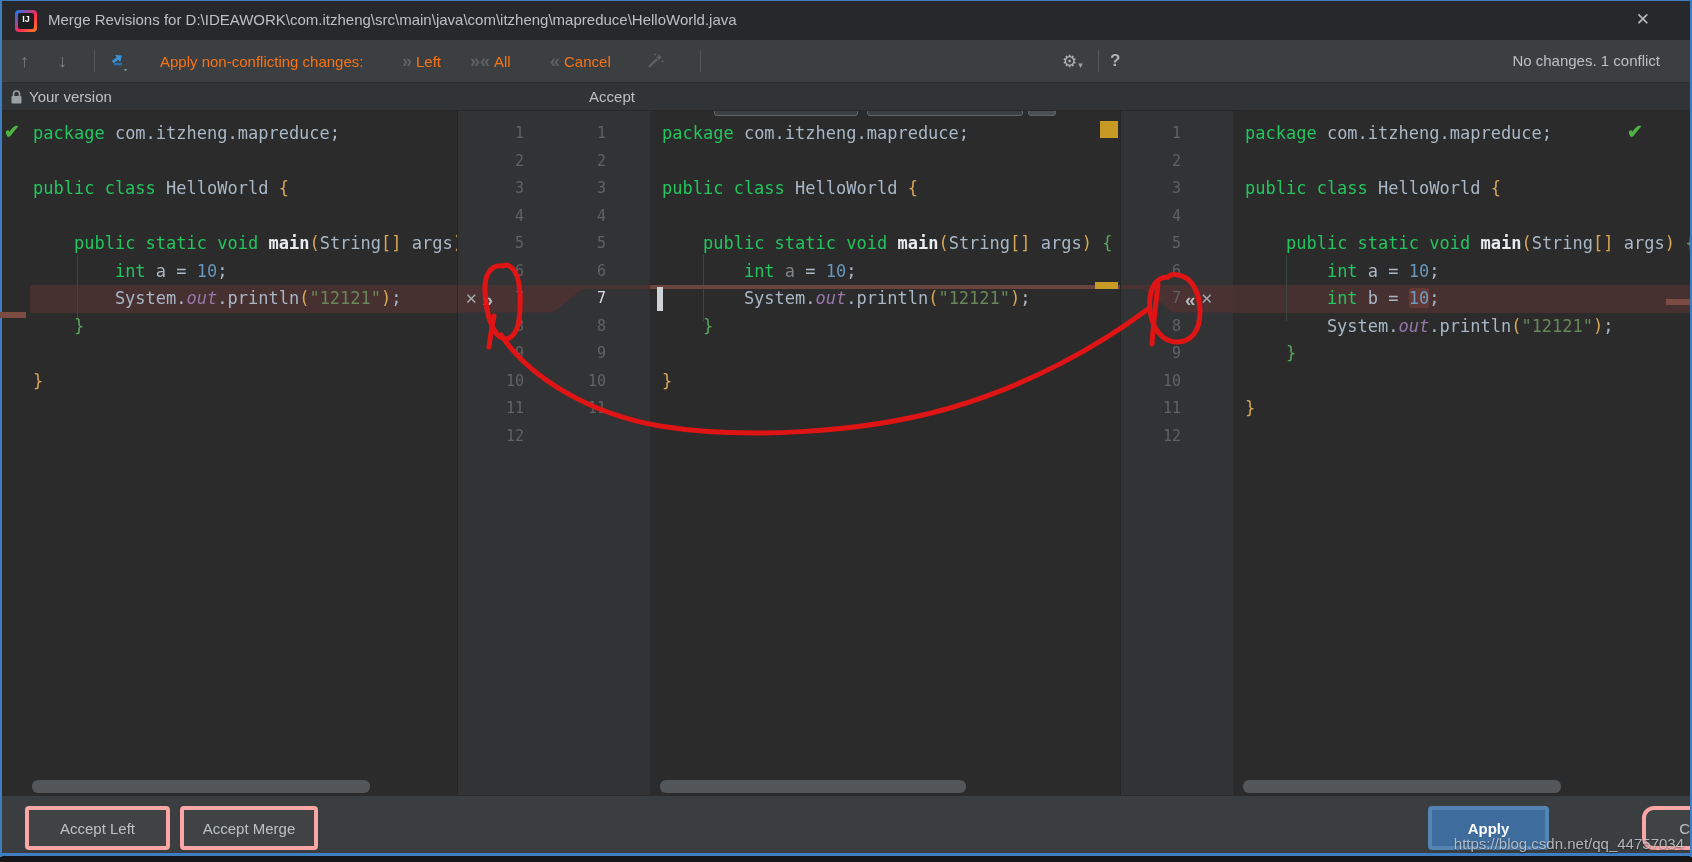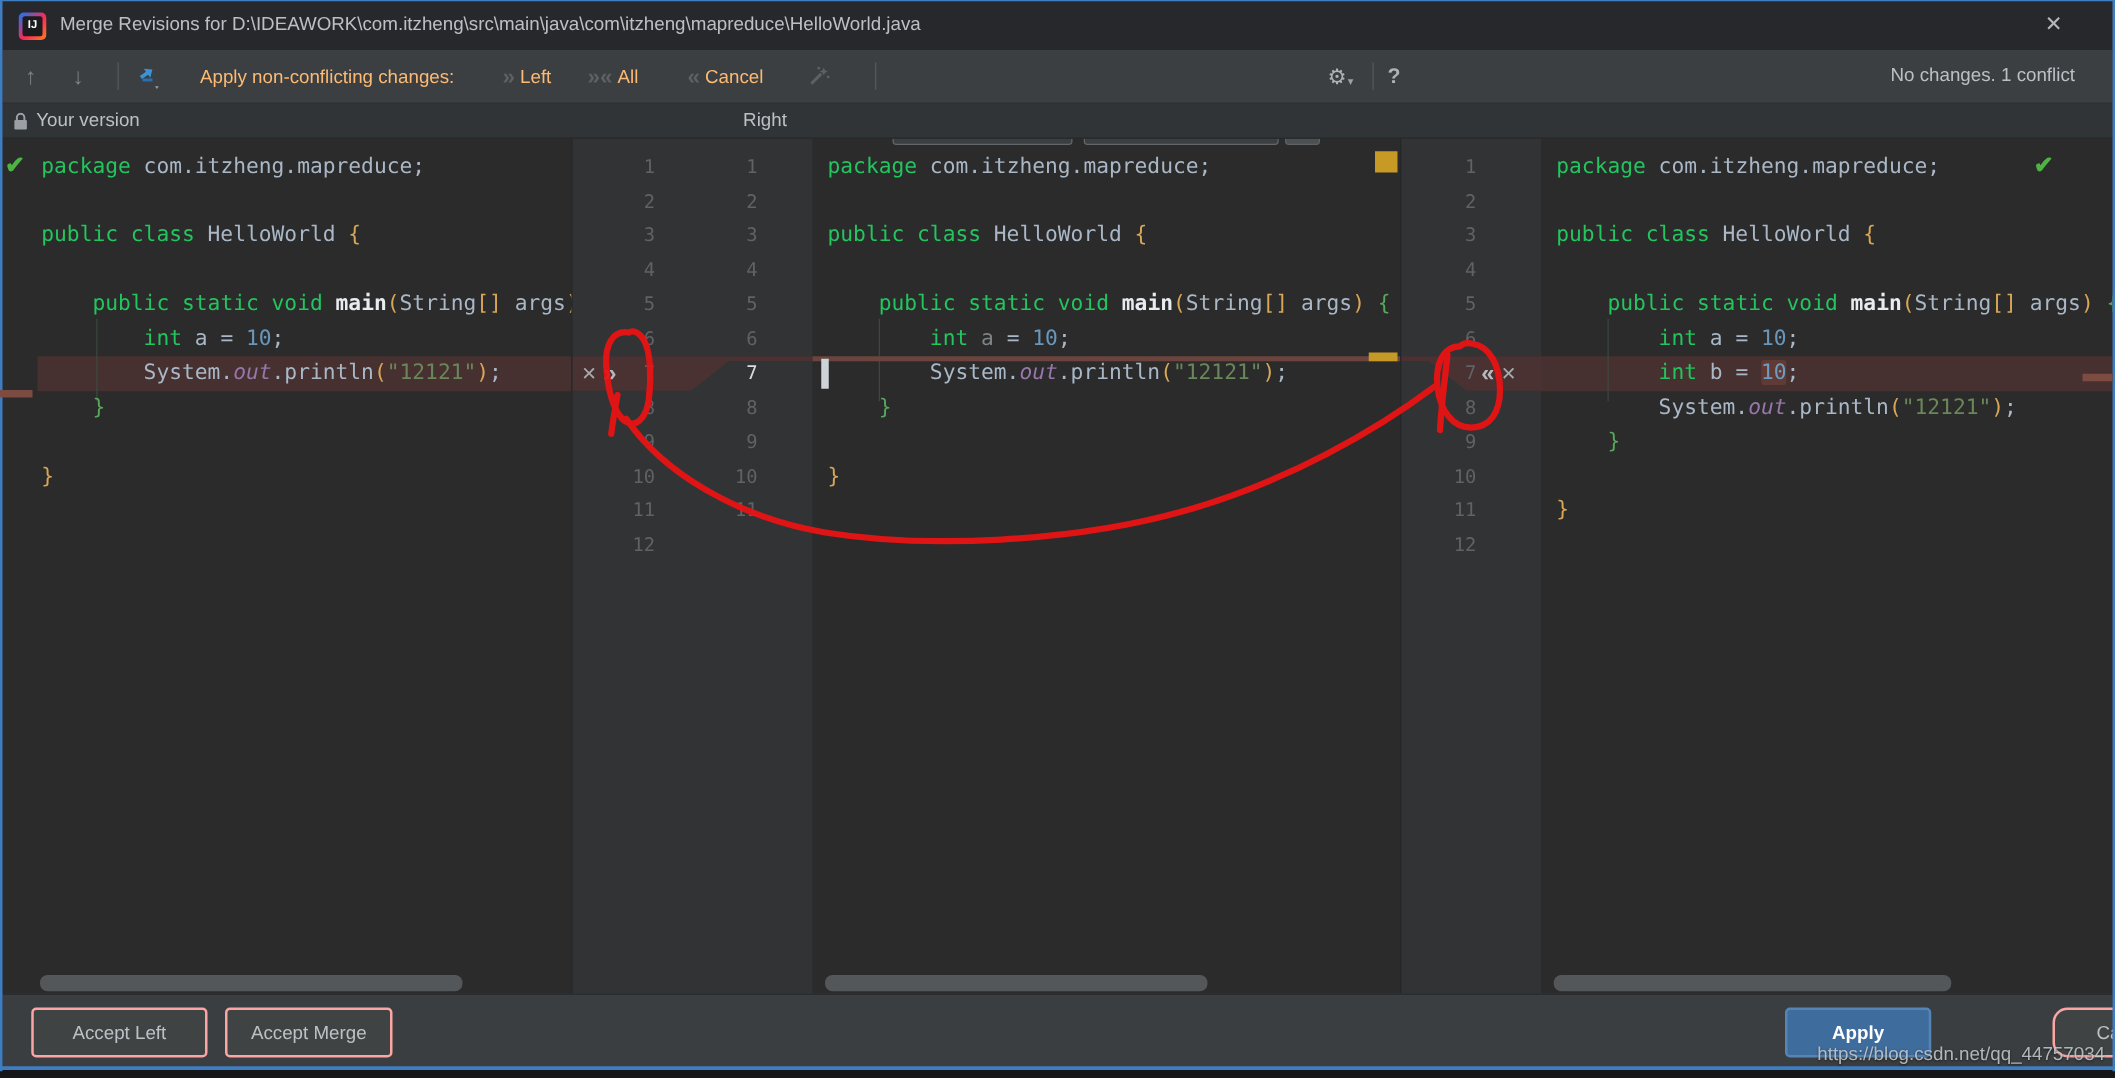--- a/index.html
+++ b/index.html
@@ -22,21 +22,21 @@
   .title-text{position:absolute;left:46px;top:10px;font-size:15px;color:#bcc0c4;white-space:nowrap;}
   .close-x{position:absolute;right:40px;top:8px;font-size:17px;color:#b4b8bb;cursor:default;}
 
   
   .toolbar{position:absolute;left:2px;top:40px;right:2px;height:42px;background:#3c3f41;
            border-bottom:1px solid #2c2e30;z-index:5;}
   .tb{position:absolute;top:0;height:42px;display:flex;align-items:center;}
   .sep{position:absolute;top:10px;width:1px;height:22px;background:#55585a;}
   .arrow{font-size:18px;color:#7e8285;}
   .dis{color:#63676a;}
-  .tb-label{font-size:15px;color:#fdba74;}
+  .tb-label{font-size:15px;color:#f97316;}
   .chip{font-size:18px;font-weight:bold;color:#5d6163;margin-right:4px;}
   .combo{position:absolute;top:48px;height:26px;background:#3c3f41;border:1px solid #63676a;border-radius:3px;
          display:flex;align-items:center;padding:0 9px;font-size:15px;color:#bcc0c4;gap:9px;}
   .combo .caret{font-size:11px;color:#9da1a4;}
   .toggle-btn{position:absolute;top:47px;width:26px;height:27px;background:#4c5052;border:1px solid #5e6265;border-radius:3px;
               display:flex;align-items:center;justify-content:center;}
   .gear{font-size:17px;color:#aeb2b5;}
   .mini-caret{font-size:9px;color:#9da1a4;margin-left:1px;margin-top:8px;}
   .help{font-size:17px;font-weight:bold;color:#aeb2b5;}
   .status{position:absolute;right:30px;top:12px;font-size:15px;color:#bcc0c4;}
@@ -84,21 +84,21 @@
   .g-ico{position:absolute;top:175px;height:28px;display:flex;align-items:center;gap:5px;z-index:3;}
   .gx{font-size:15px;color:#a6aaad;} .gchev{font-size:19px;font-weight:bold;color:#b6babd;line-height:1;}
 
   .hscroll{position:absolute;bottom:2px;height:13px;border-radius:6px;background:#54575a;z-index:3;}
   .check{position:absolute;font-size:19px;font-weight:bold;color:#4db343;z-index:4;}
   .stripe-mark{position:absolute;height:6px;background:#7c4b41;z-index:46;}
 
   
   .bottombar{position:absolute;left:2px;top:795px;right:2px;height:58px;background:#3b3e40;
              border-top:1px solid #2a2d2f;z-index:5;}
-  .btn{position:absolute;top:10px;height:36px;border-radius:4px;background:#3f4344;border:2px solid #fca5a5;
+  .btn{position:absolute;top:10px;height:36px;border-radius:4px;background:#3f4344;border:4px solid #fca5a5;
        color:#bdc1c5;font-size:15px;font-family:"Liberation Sans",sans-serif;display:flex;align-items:center;justify-content:center;}
   .btn.primary{background:#3e6c9d;border-color:#5585b5;color:#fff;font-weight:bold;}
   .watermark{position:absolute;right:8px;top:835px;font-size:15px;color:#c6cbd0;opacity:.85;z-index:70;
              text-shadow:0 1px 2px rgba(0,0,0,.7);white-space:nowrap;}
 
   .annot{position:absolute;left:0;top:0;z-index:60;pointer-events:none;}
   svg{display:block;}
 </style>
 </head>
 <body>
@@ -186,21 +186,21 @@
     <div class="ph" style="left:9px;">
       <span class="lock">
         <svg width="11" height="14" viewBox="0 0 11 14">
             <rect x="0.5" y="6" width="10" height="7.5" rx="1" fill="#9aa0a4"></rect>
             <path d="M2.5 6 V4 a3 3 0 0 1 6 0 V6" fill="none" stroke="#9aa0a4" stroke-width="1.6"></path>
           </svg>
       </span>
       <span>Your version</span>
     </div>
     <div class="ph" style="left:540px;width:140px;justify-content:center;">
-      <span>Right</span>
+      <span>Accept</span>
     </div>
   </div>
 
   <div class="editors">
 
     <div class="pane leftp">
       <div class="band" style="left:28px;right:0;"></div>
       <div class="guide" style="left:75px;"></div>
       <span class="check" style="left:2px;top:10px;">✔</span>
       <div class="lines">

